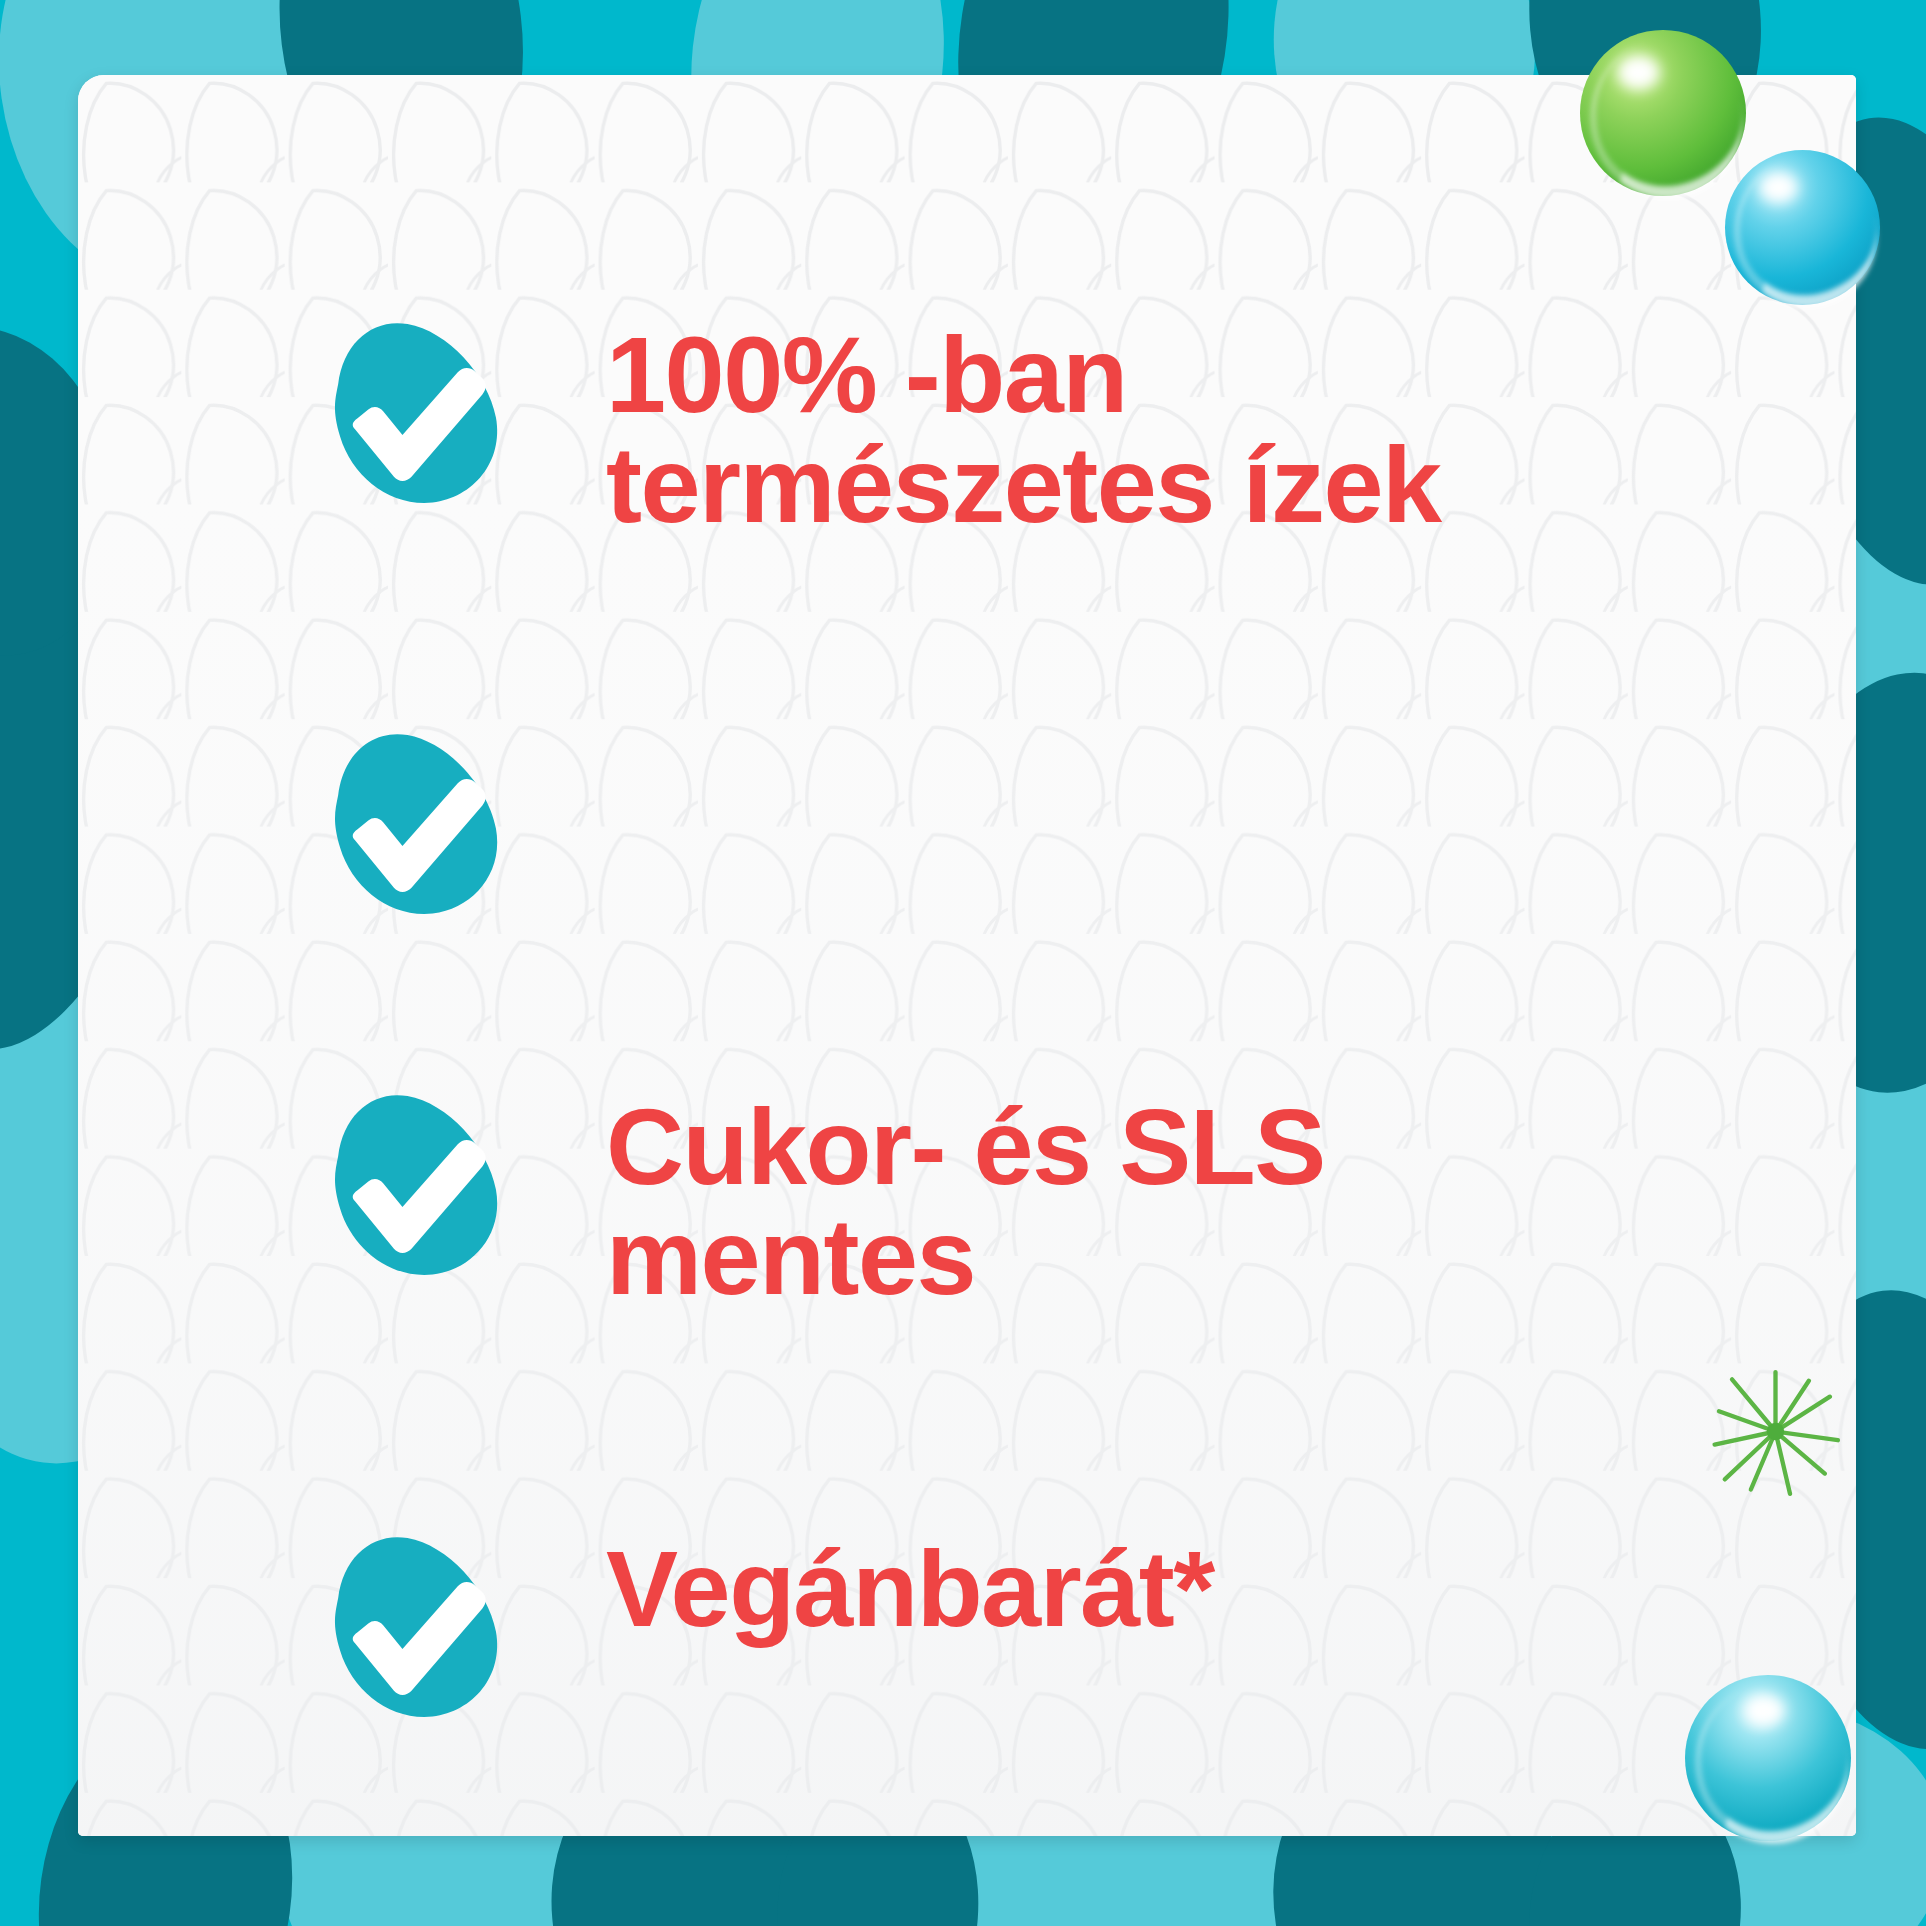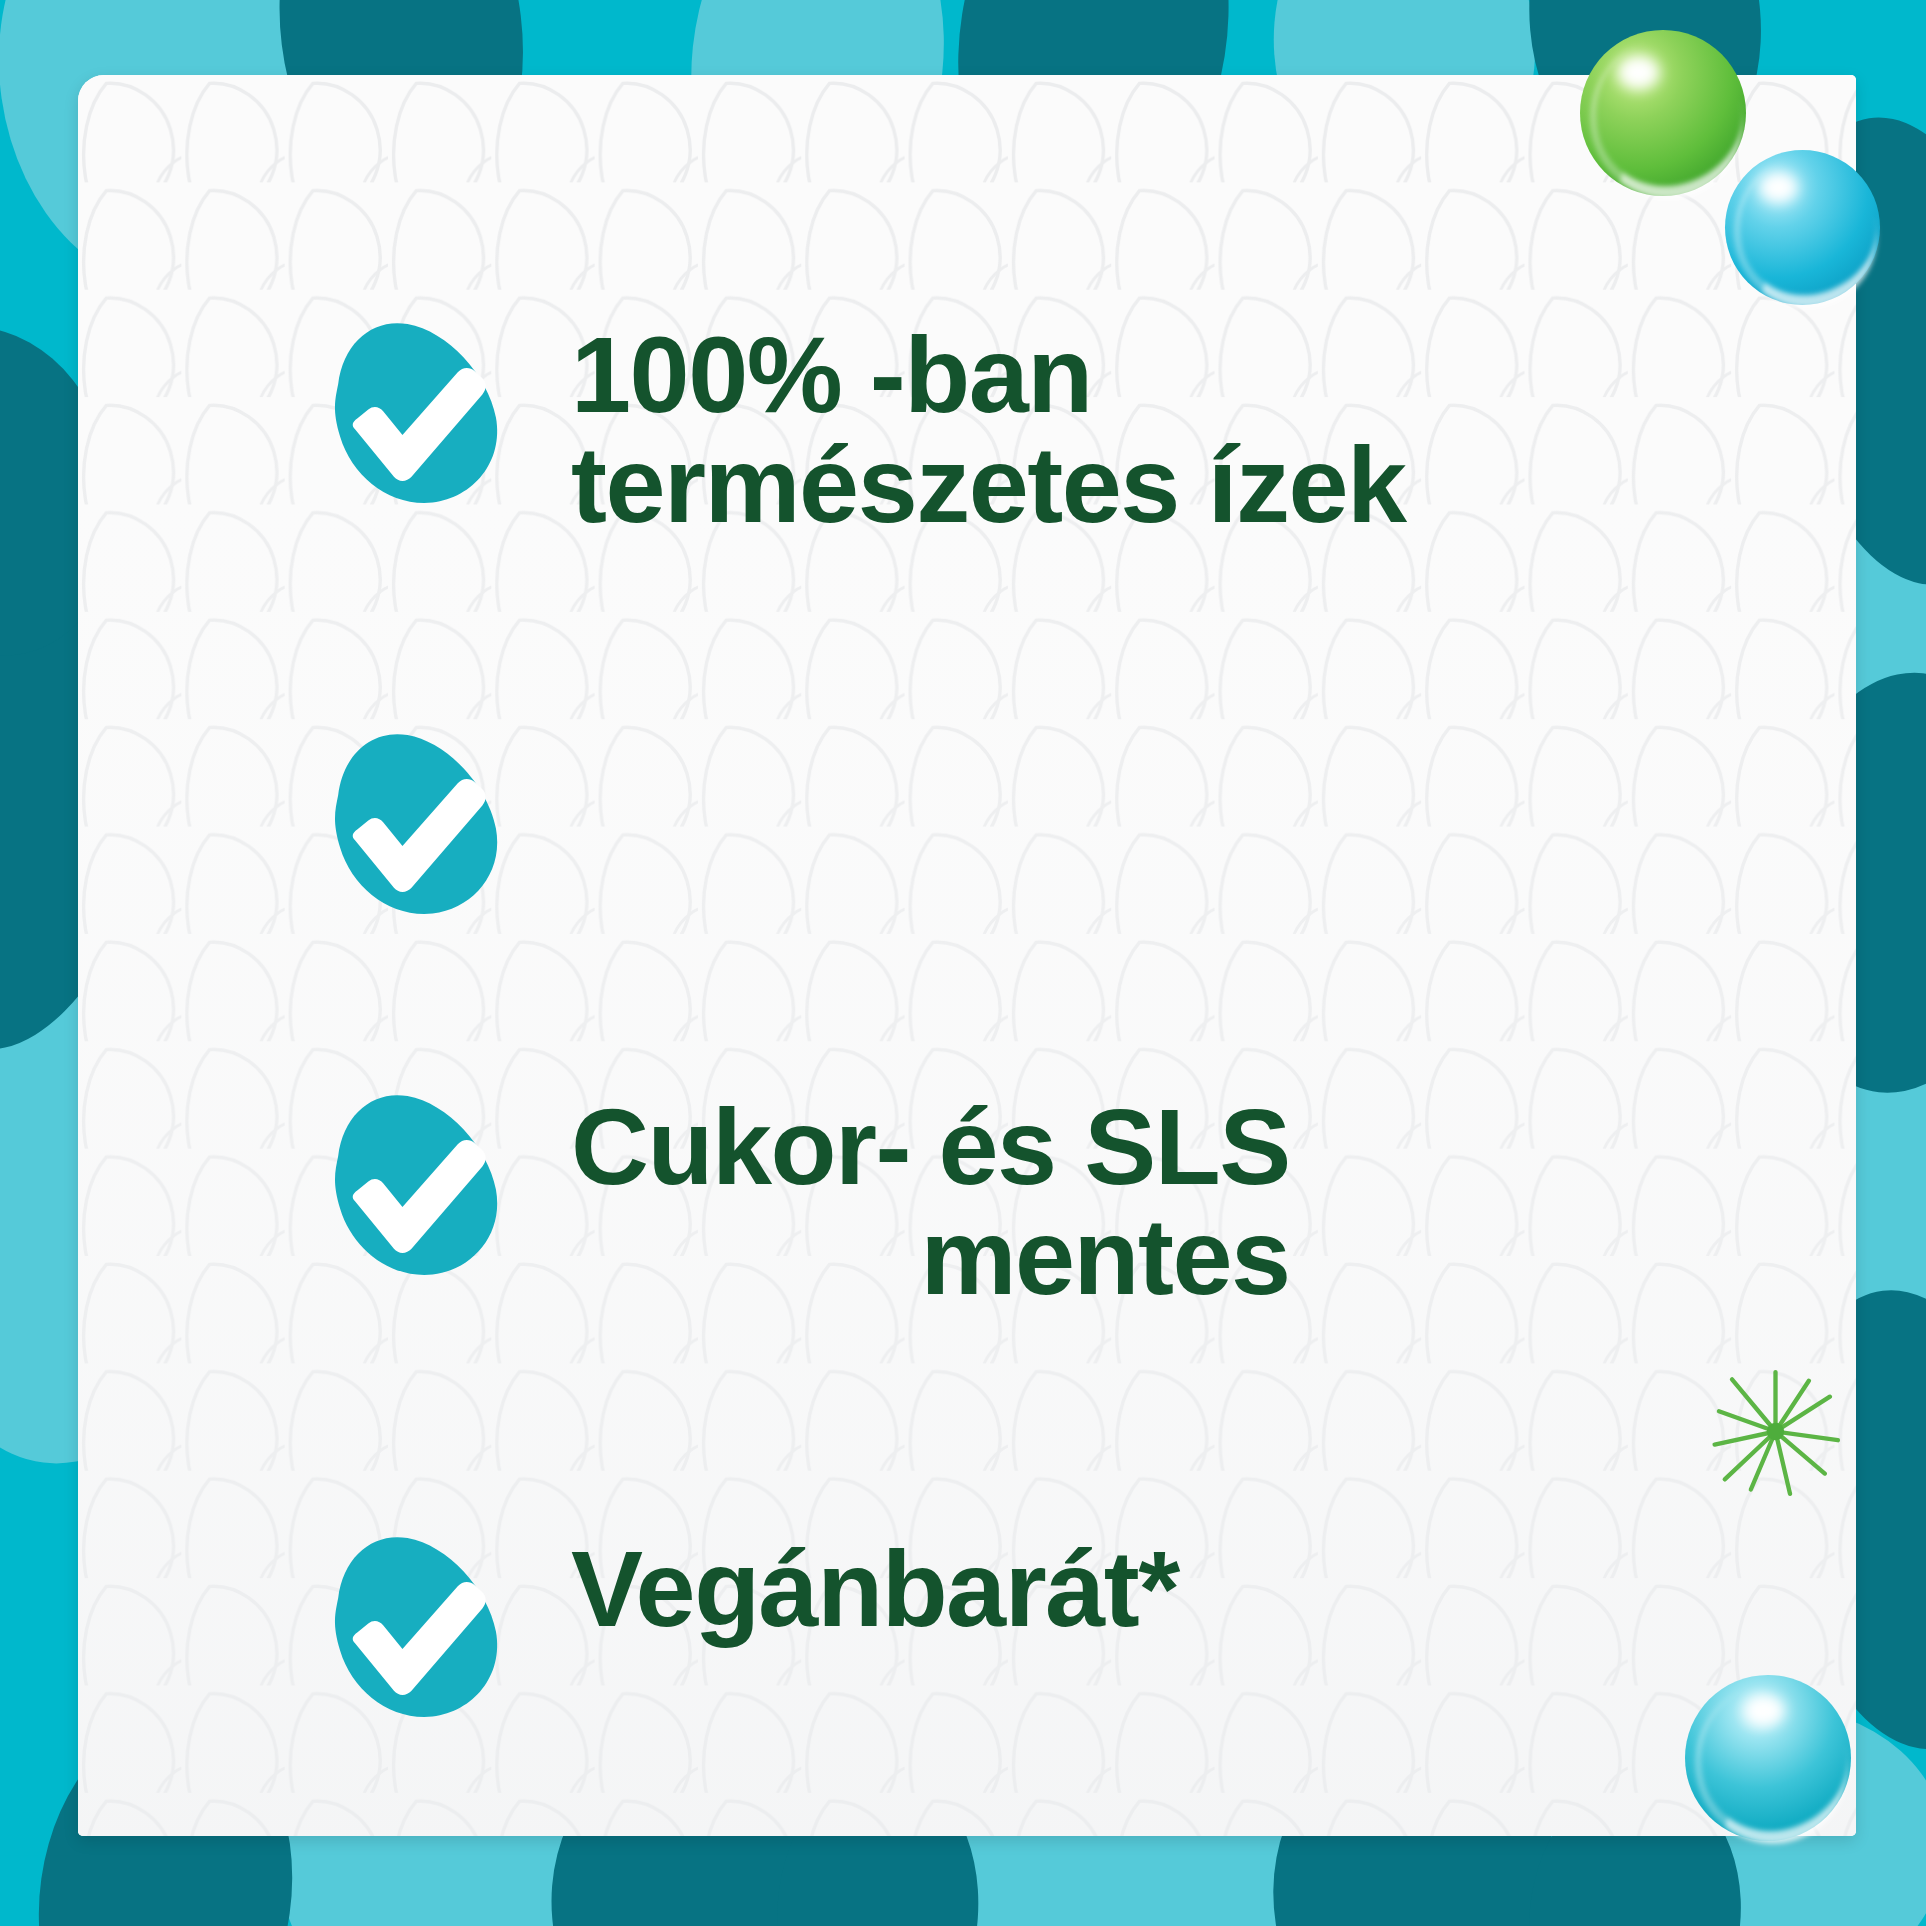--- a/index.html
+++ b/index.html
@@ -27,34 +27,34 @@
   #cardpattern svg{display:block;width:100%;height:100%;}
 
   
   #rows{position:absolute;left:0;top:0;width:100%;height:100%;}
   .row{position:absolute;display:flex;align-items:flex-start;}
 
   .tick{position:relative;flex:0 0 auto;width:201px;height:201px;}
   .tick svg{display:block;width:201px;height:201px;}
 
   .rowtext{
-    color:#14532d;
+    color:#ef4444;
     font-weight:700;
     font-size:108px;
     line-height:1.02;
     letter-spacing:-1.5px;
     white-space:pre-line;
-    margin-left:61px;
+    margin-left:96px;
     margin-top:9px;
     font-family:"Liberation Sans","DejaVu Sans",sans-serif;
   }
 
   #row0{left:231px;top:236px;}
   #row1{left:231px;top:647px;}
-  #row2{left:231px;top:1008px;text-align:right;}
+  #row2{left:231px;top:1008px;}
   #row3{left:231px;top:1450px;}
 
   
   .sphere{position:absolute;border-radius:50%;}
   .sphere .body{position:absolute;inset:0;border-radius:50%;}
   .sphere .hl{position:absolute;border-radius:50%;filter:blur(7px);background:#fff;}
   .sphere .rim{
     position:absolute;left:6%;top:6%;width:88%;height:88%;
     border-radius:50%;
     border-bottom:13px solid rgba(255,255,255,.72);

